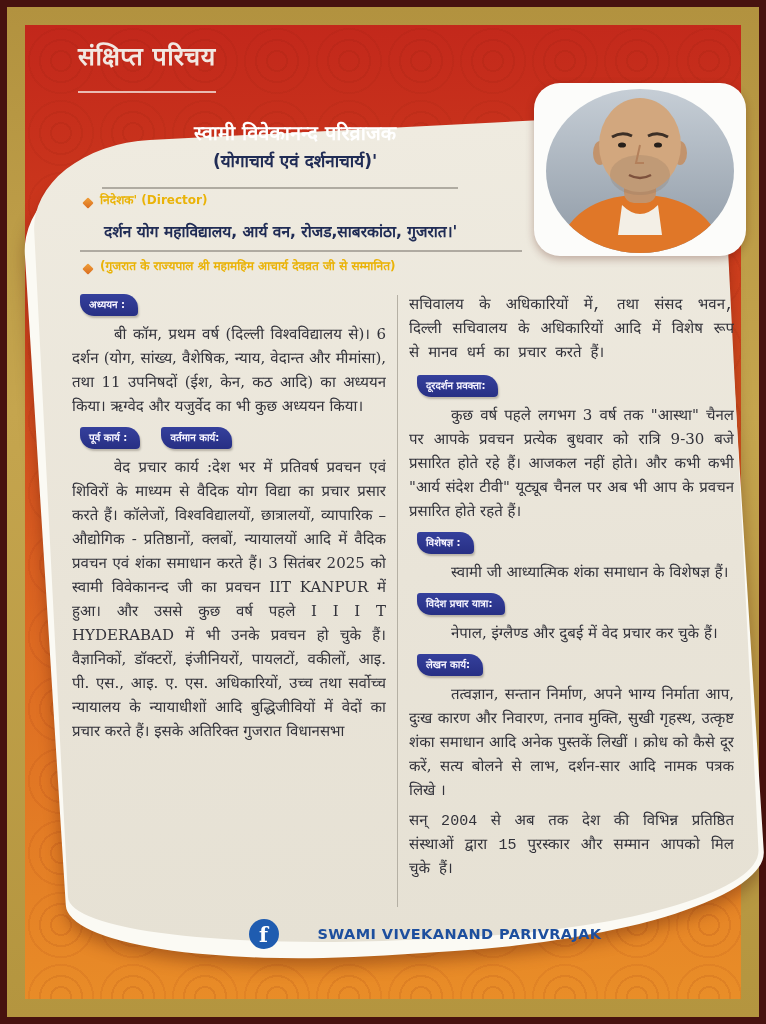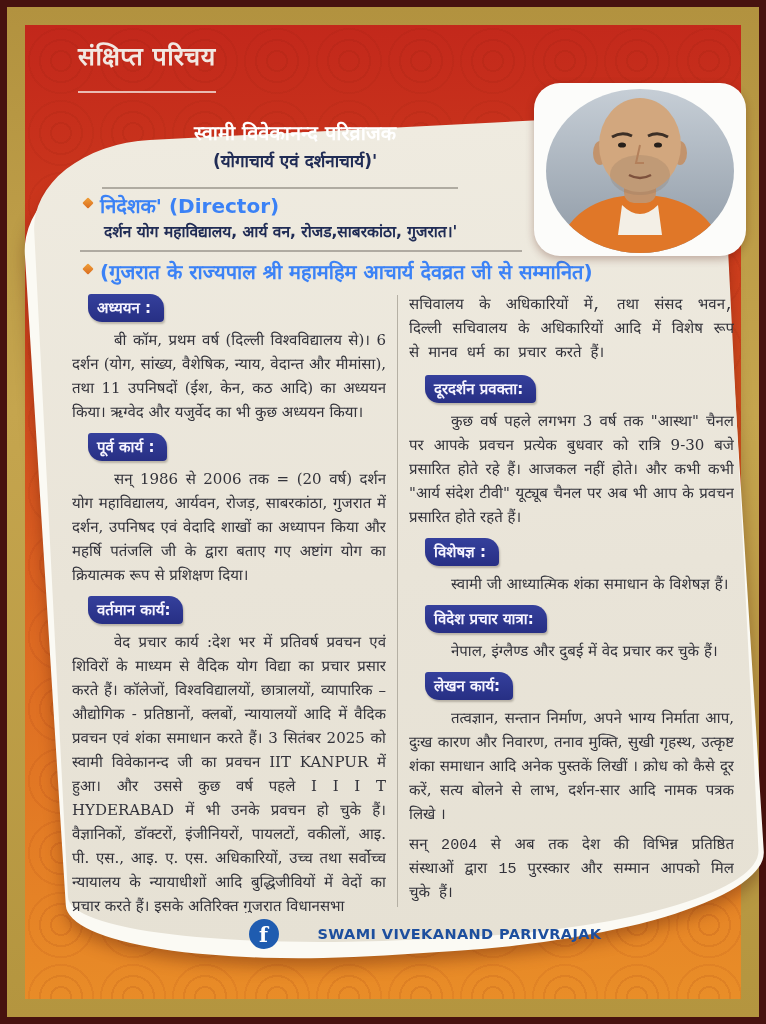--- a/index.html
+++ b/index.html
@@ -56,36 +56,36 @@
   .hr2{position:absolute;left:80px;top:250px;width:442px;height:2px;background:#8d897f;opacity:.65;}
 
   .bullet-row{position:absolute;display:flex;align-items:flex-start;gap:8px;}
   .role-row{left:84px;top:193px;}
   .honour-row{left:84px;top:259px;}
   .diamond{
     width:8px;height:8px;margin-top:6px;flex:0 0 auto;
     background:linear-gradient(135deg,#f0a13a,#d96a1e);
     transform:rotate(45deg);border-radius:1px;
   }
-  .role-text,.honour-text{font-size:20px;font-weight:bold;color:#3b82f6;line-height:1.3;}
+  .role-text,.honour-text{font-size:12px;font-weight:bold;color:#eab308;line-height:1.3;}
   .institution{position:absolute;left:104px;top:220px;font-size:15.5px;font-weight:bold;color:#202c55;}
 
   .columns{
     position:absolute;left:72px;top:293px;width:662px;height:620px;
     display:flex;
   }
   .col{overflow:hidden;}
   .col-left{width:314px;}
   .col-divider{width:1px;background:#b5b0a4;margin:2px 11px 6px 11px;}
   .col-right{flex:1;}
 
   .badge{
-    display:inline-block;margin:1px 16px 5px;
+    display:inline-block;margin:1px 8px 5px;
     background:linear-gradient(180deg,#35409c,#272f84);
-    color:#f6f4ff;font-size:15px;font-weight:bold;
+    color:#f6f4ff;font-size:10px;font-weight:bold;
     padding:3px 13px 5px 9px;
     border-radius:3px 14px 4px 14px;
     box-shadow:1px 2px 2px rgba(40,30,20,0.25);
   }
   .body-text{
     font-family:"DejaVu Serif",serif;
     font-size:15px;color:#32323a;line-height:1.6;
     text-align:justify;margin:1px 0 8px;text-indent:42px;
   }
   .no-indent{text-indent:0;font-family:Liberation Mono, monospace;}
@@ -175,21 +175,20 @@
     <span class="honour-text">(गुजरात के राज्यपाल श्री महामहिम आचार्य देवव्रत जी से सम्मानित)</span>
   </div>
 
   <div class="columns">
 
     <div class="col col-left">
       <div class="badge">अध्ययन :</div>
       <p class="body-text">बी कॉम, प्रथम वर्ष (दिल्ली विश्वविद्यालय से)। 6 दर्शन (योग, सांख्य, वैशेषिक, न्याय, वेदान्त और मीमांसा), तथा 11 उपनिषदों (ईश, केन, कठ आदि) का अध्ययन किया। ऋग्वेद और यजुर्वेद का भी कुछ अध्ययन किया।</p>
 
       <div class="badge">पूर्व कार्य  :</div>
-      <p class="body-text">सन् 1986 से 2006 तक = (20 वर्ष) दर्शन योग महाविद्यालय, आर्यवन, रोजड़, साबरकांठा, गुजरात में दर्शन, उपनिषद एवं वेदादि शाखों का अध्यापन किया और महर्षि पतंजलि जी के द्वारा बताए गए अष्टांग योग का क्रियात्मक रूप से प्रशिक्षण दिया।</p>
 
       <div class="badge">वर्तमान कार्य:</div>
       <p class="body-text">वेद प्रचार कार्य :देश भर में प्रतिवर्ष प्रवचन एवं शिविरों के माध्यम से वैदिक योग विद्या का प्रचार प्रसार करते हैं। कॉलेजों, विश्वविद्यालयों, छात्रालयों, व्यापारिक – औद्योगिक - प्रतिष्ठानों, क्लबों, न्यायालयों आदि में वैदिक प्रवचन एवं शंका समाधान करते हैं। 3 सितंबर 2025 को स्वामी विवेकानन्द जी का प्रवचन IIT KANPUR में हुआ।  और  उससे  कुछ  वर्ष  पहले  I I I T HYDERABAD में भी उनके प्रवचन हो चुके हैं। वैज्ञानिकों, डॉक्टरों, इंजीनियरों, पायलटों, वकीलों, आइ. पी. एस., आइ. ए. एस. अधिकारियों, उच्च तथा सर्वोच्च न्यायालय के न्यायाधीशों आदि बुद्धिजीवियों में वेदों का प्रचार करते हैं। इसके अतिरिक्त गुजरात विधानसभा</p>
     </div>
 
     <div class="col-divider"></div>
 
     <div class="col col-right">
       <p class="body-text no-indent">सचिवालय के अधिकारियों में, तथा संसद भवन, दिल्ली सचिवालय के अधिकारियों आदि में विशेष रूप से मानव धर्म का प्रचार करते हैं।</p>
 

